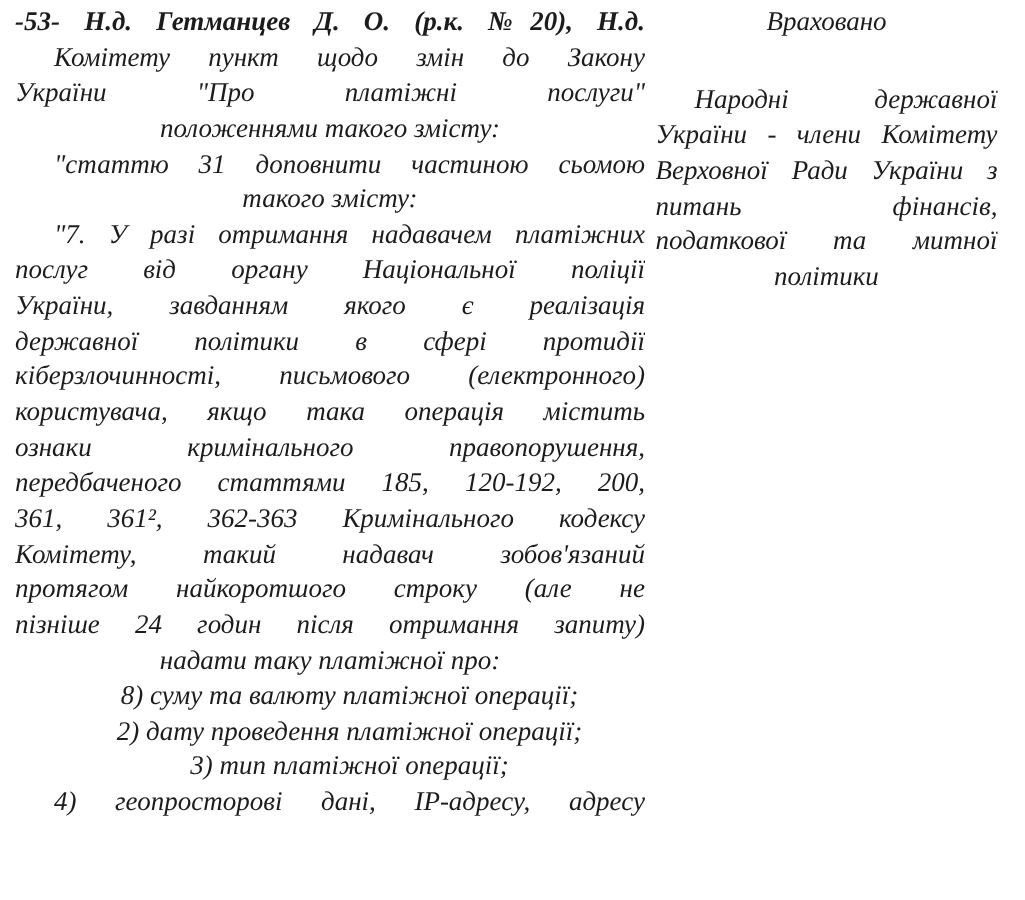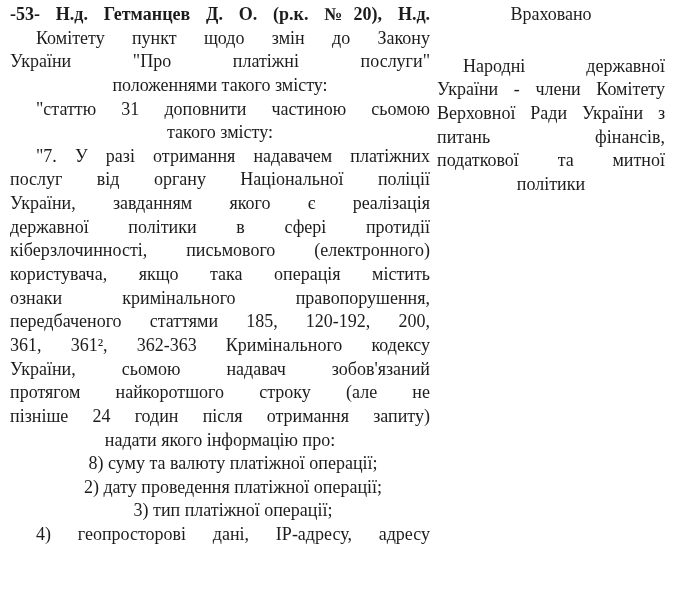--- a/index.html
+++ b/index.html
@@ -14,20 +14,21 @@
     font-family: "Liberation Serif", "DejaVu Serif", serif;
     font-size: 18px;
     line-height: 23.65px;
     color: #1c1c1c;
   }
   .page {
     display: flex;
     padding: 3px 0 0 10px;
     box-sizing: border-box;
     width: 683px;
+    font-style: italic;
   }
   .col-left {
     width: 420px;
     flex: 0 0 420px;
   }
   .col-right {
     width: 228px;
     flex: 0 0 228px;
     margin-left: 7px;
   }
@@ -79,24 +80,24 @@
     <div class="para">
       <div class="ln j ind">"7. У разі отримання надавачем платіжних</div>
       <div class="ln j">послуг від органу Національної поліції</div>
       <div class="ln j">України, завданням якого є реалізація</div>
       <div class="ln j">державної політики в сфері протидії</div>
       <div class="ln j">кіберзлочинності, письмового (електронного)</div>
       <div class="ln j">користувача, якщо така операція містить</div>
       <div class="ln j">ознаки кримінального правопорушення,</div>
       <div class="ln j">передбаченого статтями 185, 120-192, 200,</div>
       <div class="ln j">361, 361², 362-363 Кримінального кодексу</div>
-      <div class="ln j">України, сьомою надавач зобов'язаний</div>
+      <div class="ln j">Комітету, такий надавач зобов'язаний</div>
       <div class="ln j">протягом найкоротшого строку (але не</div>
       <div class="ln j">пізніше 24 годин після отримання запиту)</div>
-      <div class="ln">надати якого інформацію про:</div>
+      <div class="ln">надати таку платіжної про:</div>
     </div>
 
     <div class="list">
       <div class="ln ind">8) суму та валюту платіжної операції;</div>
       <div class="ln ind">2) дату проведення платіжної операції;</div>
       <div class="ln ind">3) тип платіжної операції;</div>
       <div class="ln j ind">4) геопросторові дані, IP-адресу, адресу</div>
     </div>
 
   </div>

